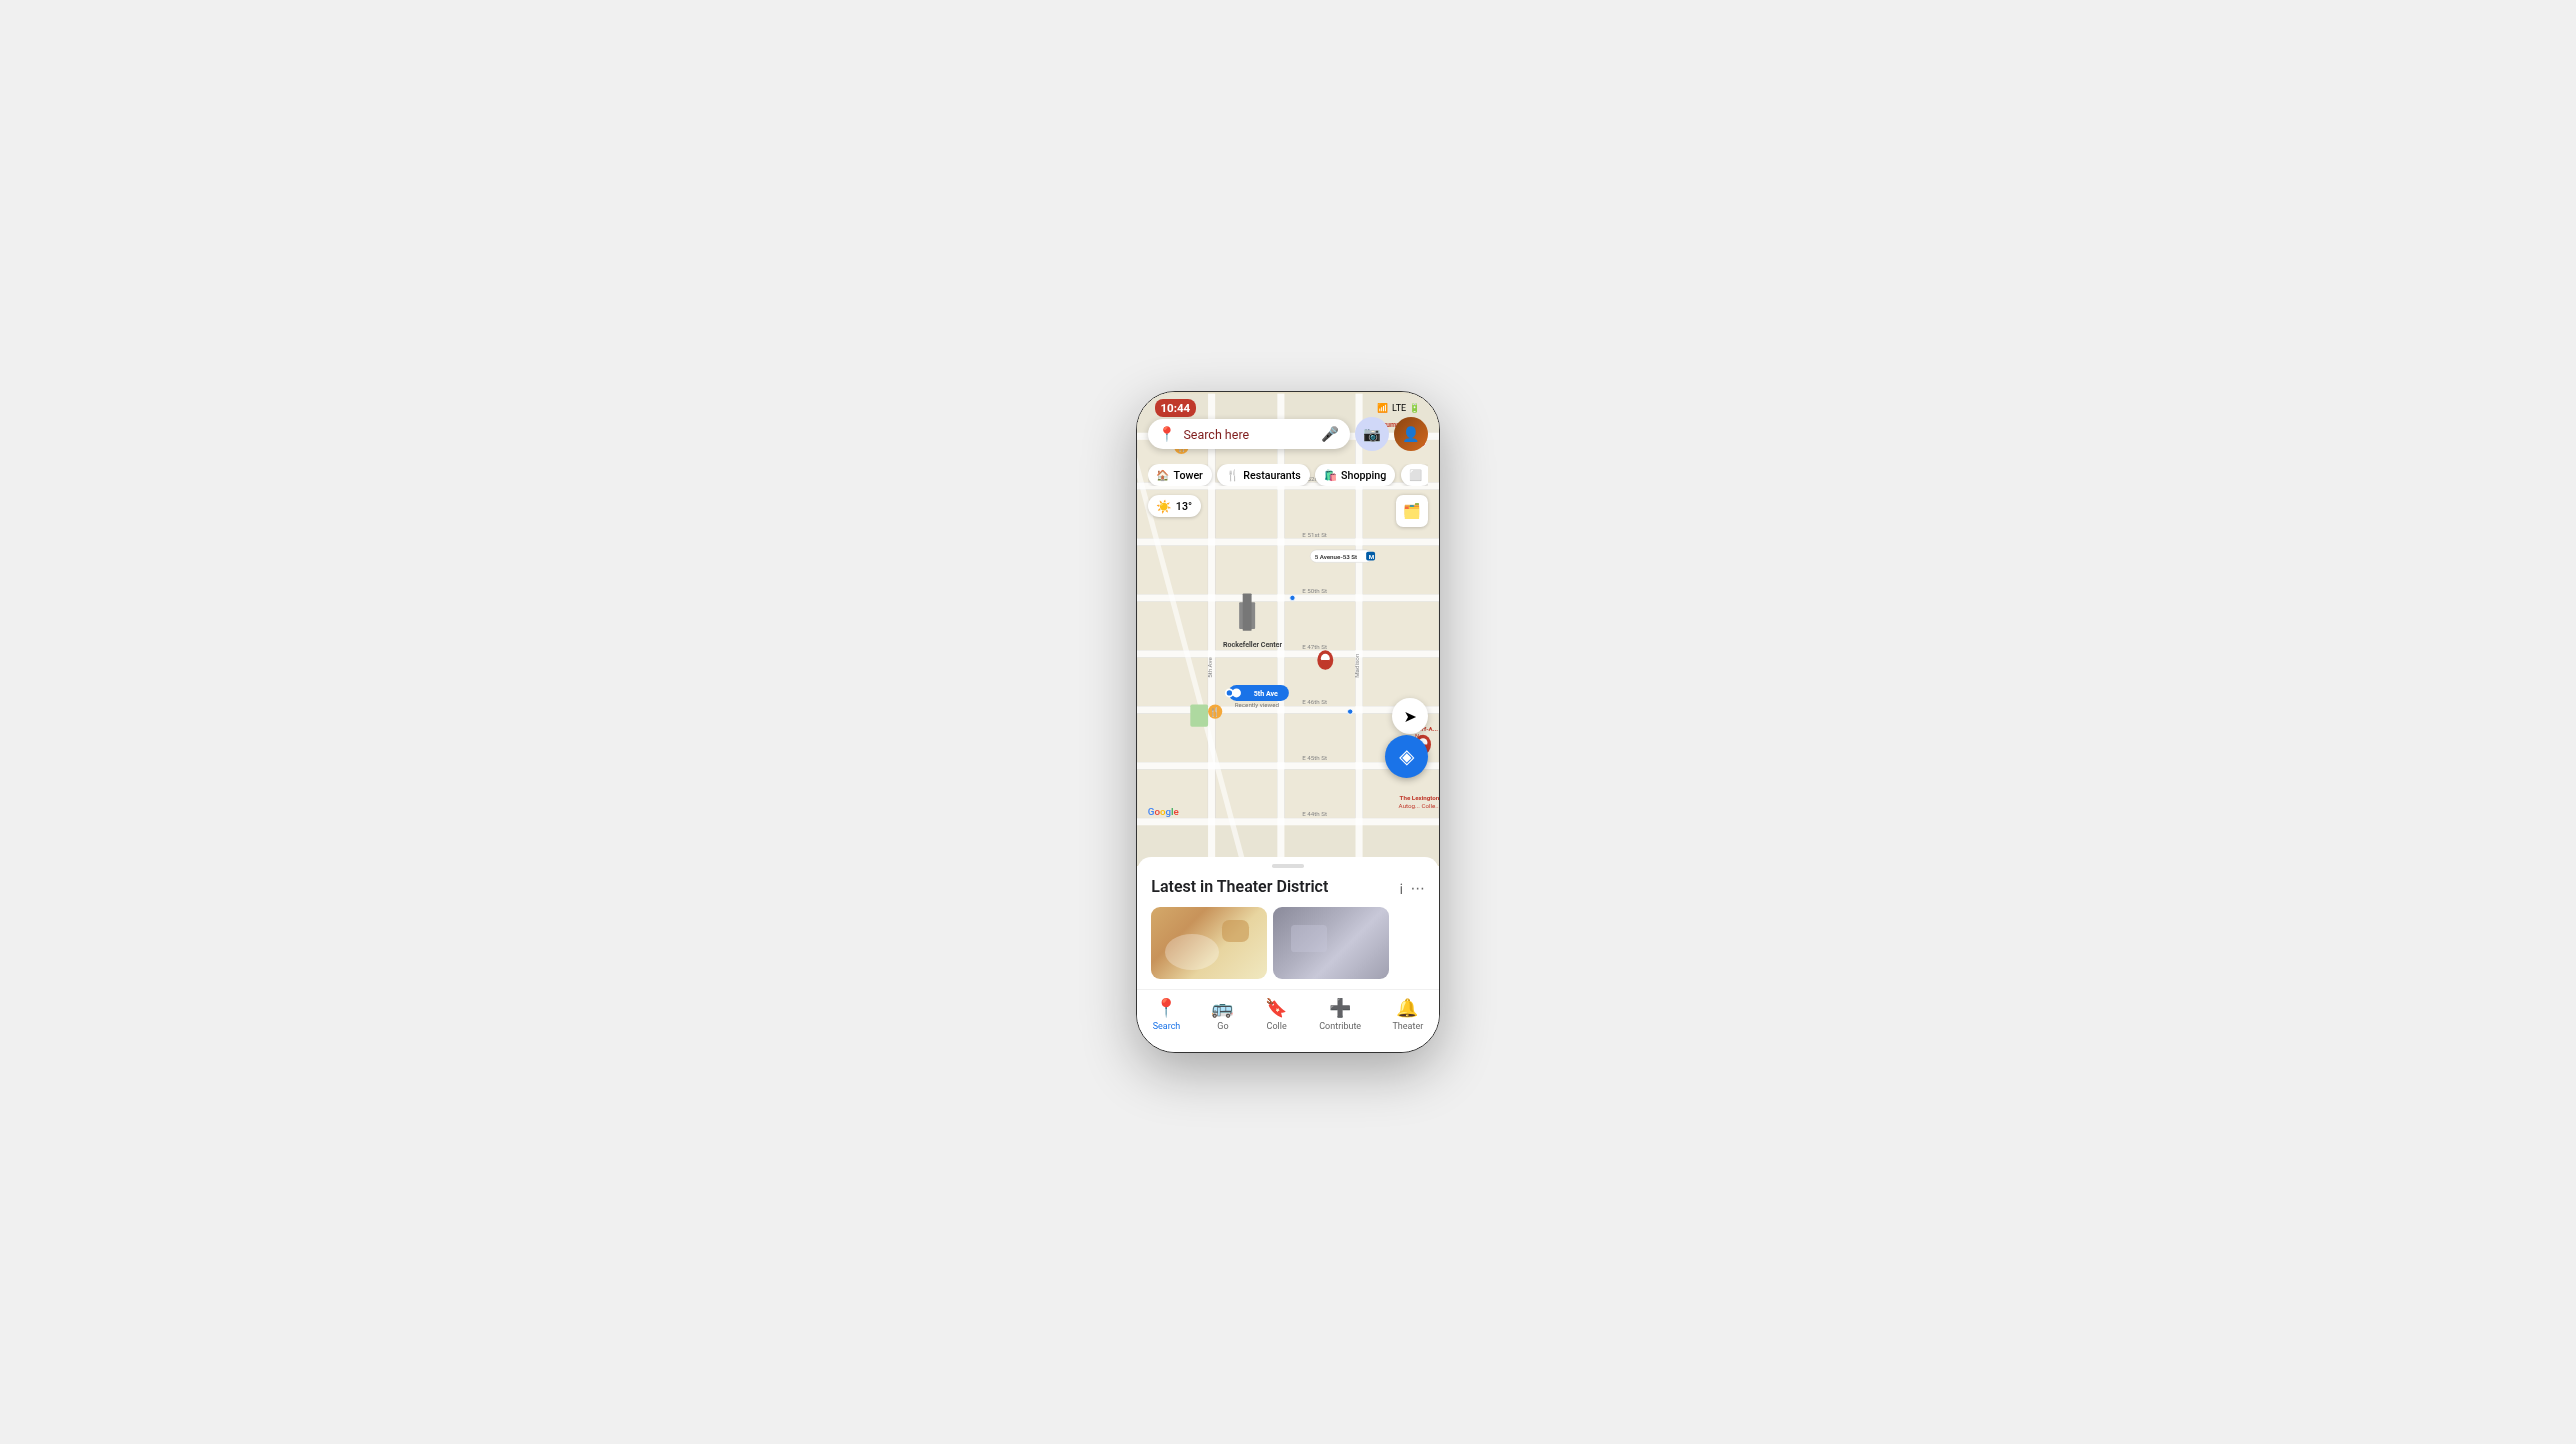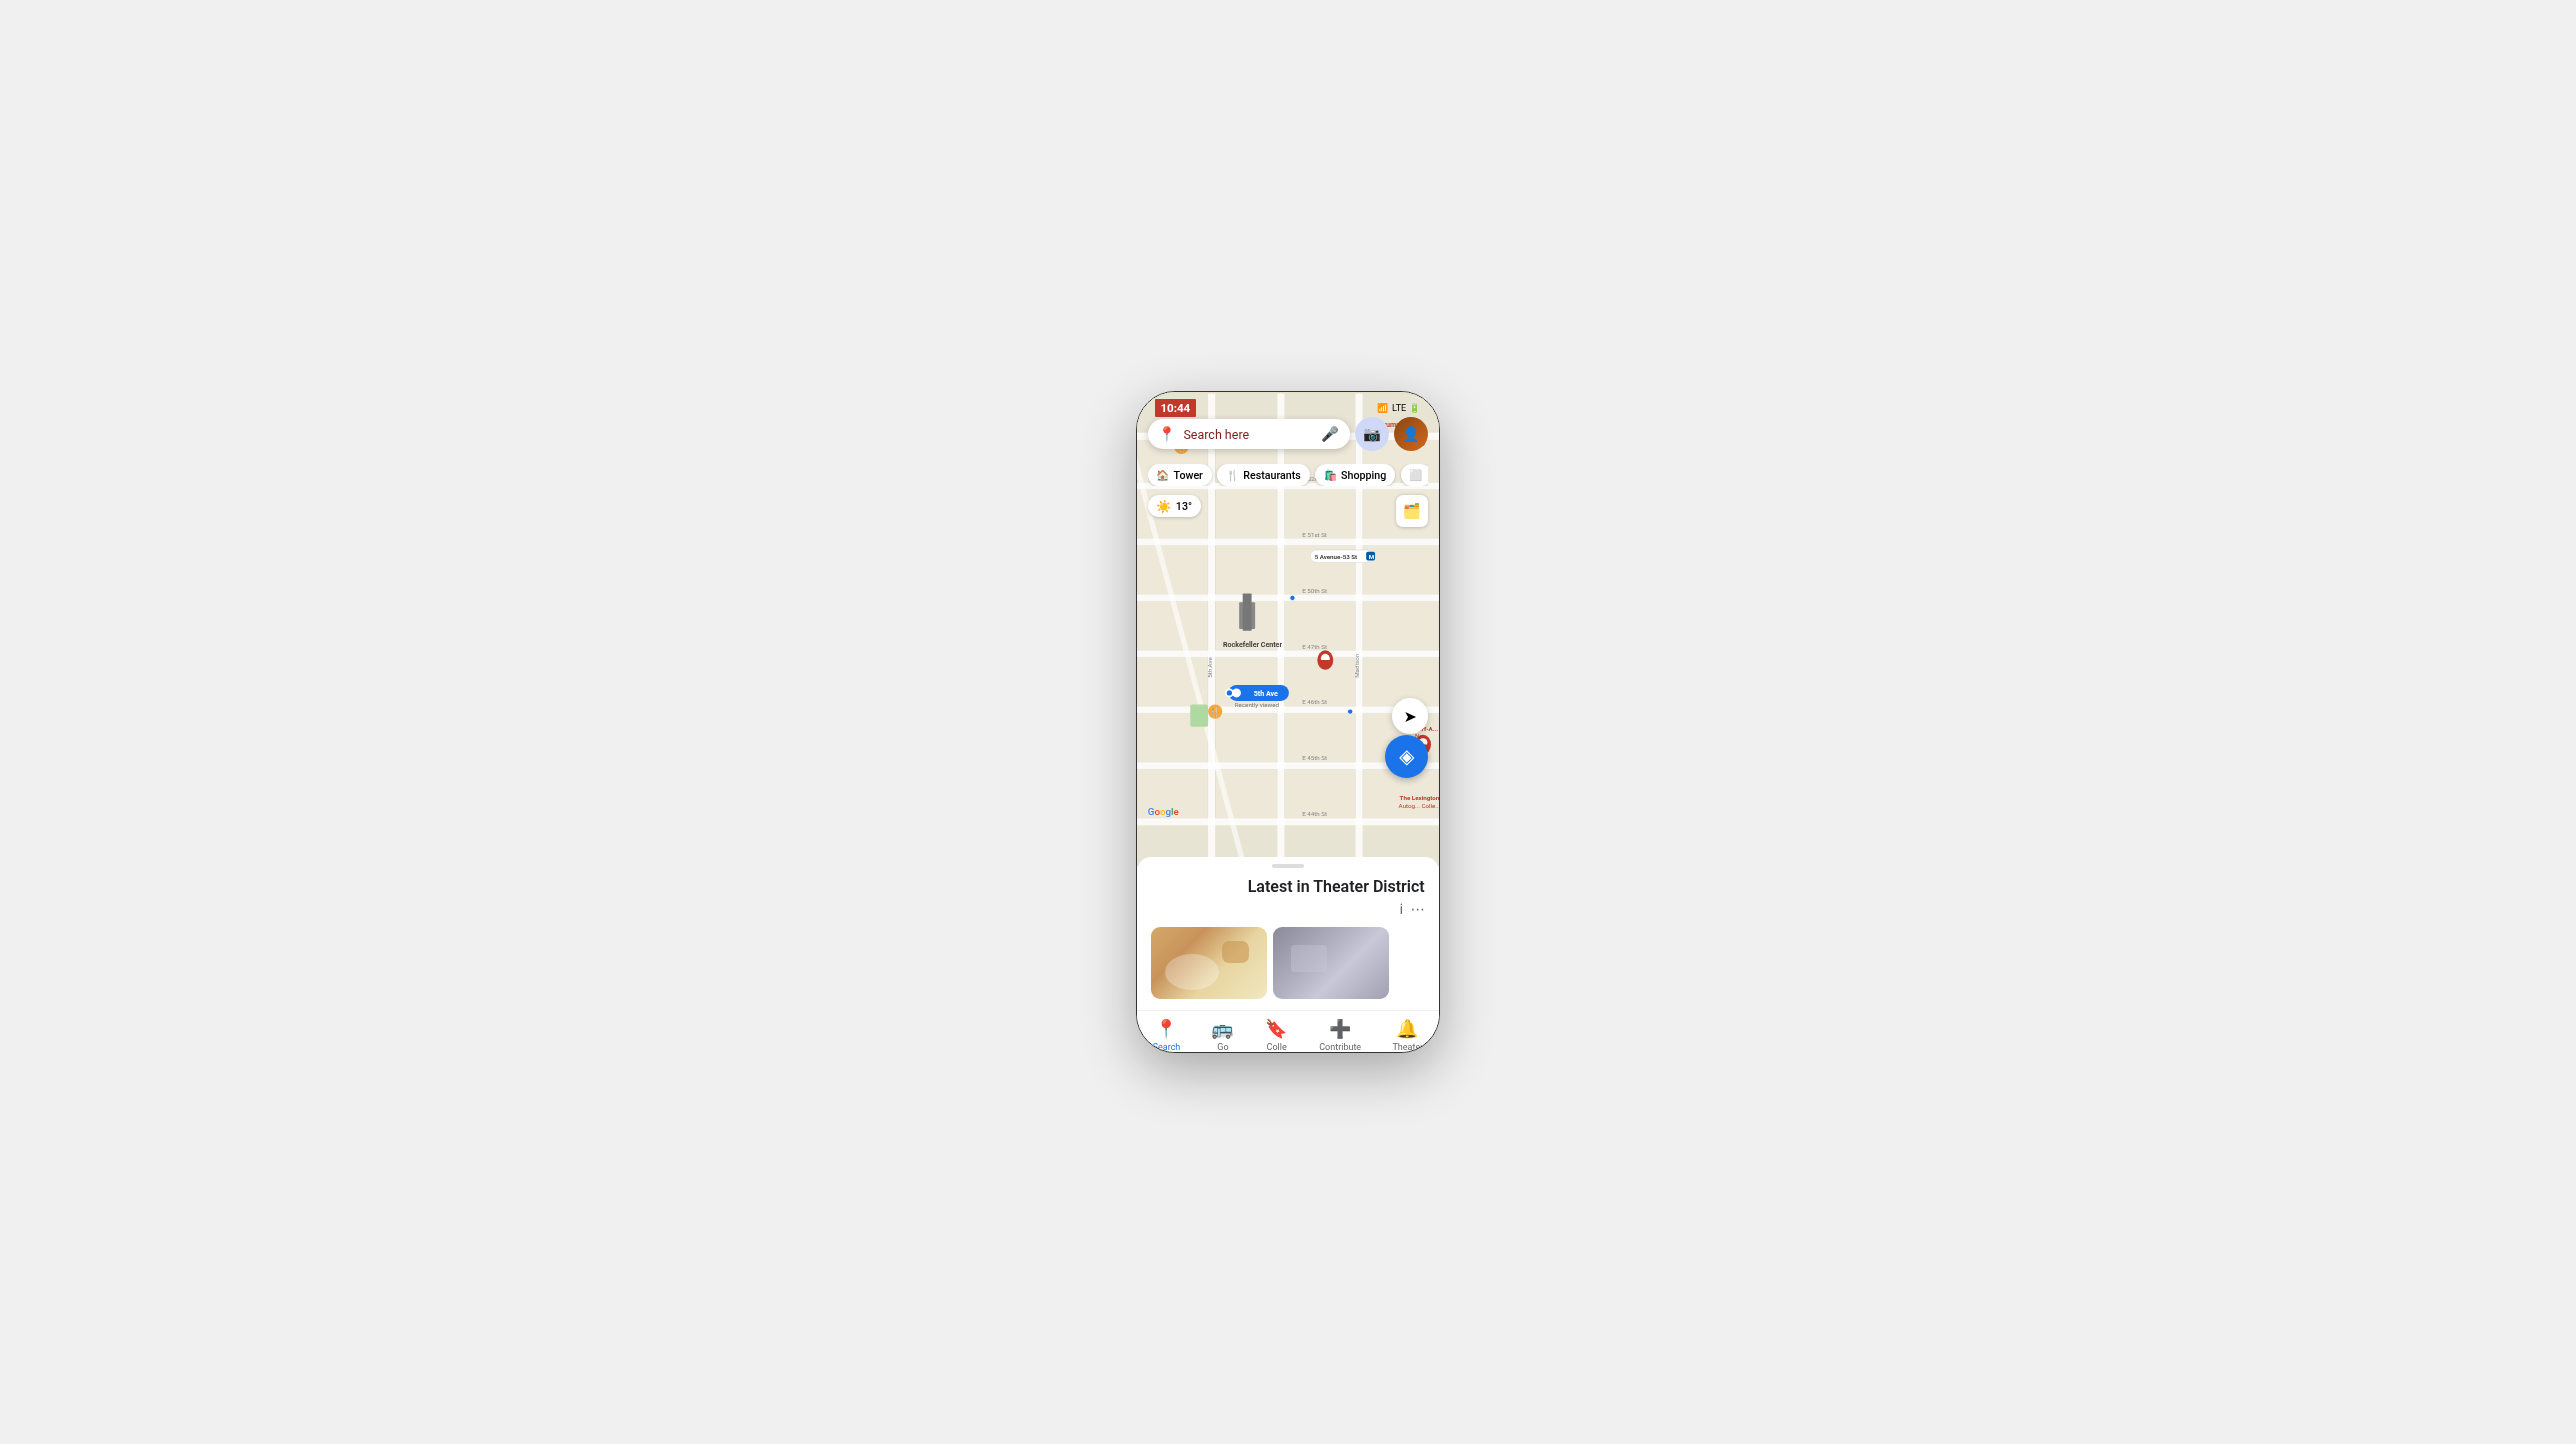--- a/index.html
+++ b/index.html
@@ -35,21 +35,21 @@
       left: 0;
       right: 0;
       z-index: 10;
     }
     .status-time {
       font-size: 11.6px;
       font-weight: 700;
       color: #fff;
       background: #c0392b;
       padding: 1.8px 5.4px;
-      border-radius: 1px;
+      border-radius: 8px;
     }
     .status-icons {
       display: flex;
       align-items: center;
       gap: 3.6px;
       font-size: 9px;
       color: #000;
     }
 
     
@@ -260,24 +260,23 @@
     .drag-handle {
       width: 32px;
       height: 3.6px;
       background: #ddd;
       border-radius: 1.8px;
       margin: 0 auto 9px;
     }
 
     .panel-header {
       display: flex;
-      align-items: flex-end;
+      align-items: center;
       justify-content: space-between;
       padding: 0 14.3px 9px;
-      flex-direction: column;
     }
 
     .panel-title {
       font-size: 16px;
       font-weight: 600;
       color: #202124;
       line-height: 1.3;
     }
 
     .panel-actions {

